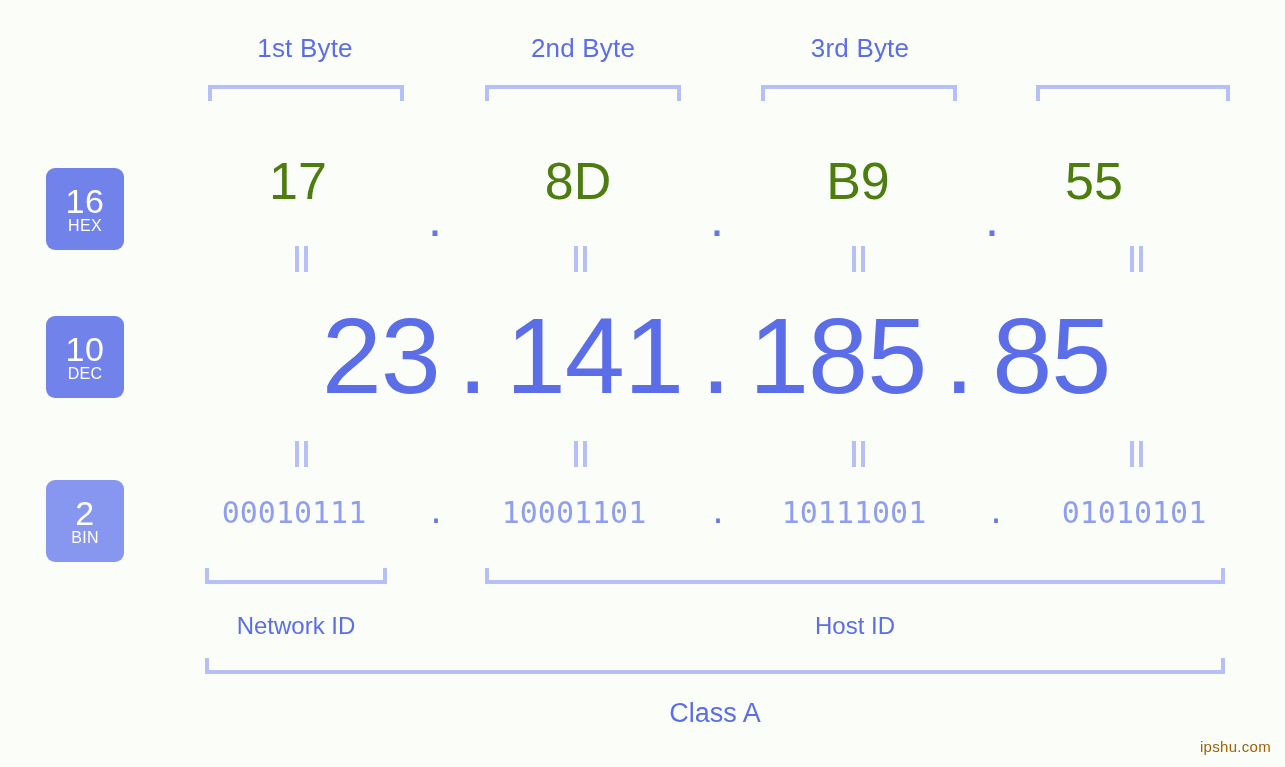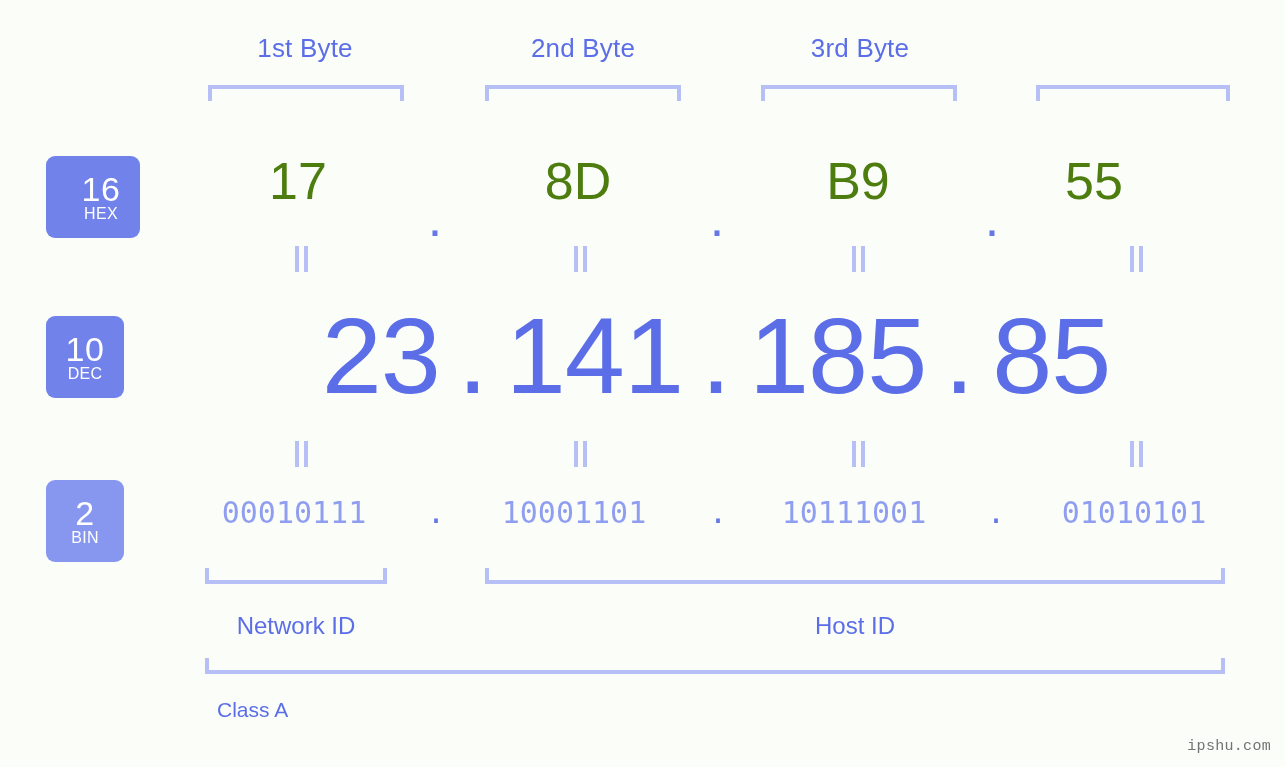--- a/index.html
+++ b/index.html
@@ -178,54 +178,54 @@
   .id-label {
     position: absolute;
     text-align: center;
     font-size: 24px;
     color: #5b6ee8;
     white-space: nowrap;
   }
 
   .class-label {
     position: absolute;
-    left: 217px;
+    left: 205px;
     top: 698px;
     width: 1020px;
-    text-align: left;
-    font-size: 21px;
+    text-align: center;
+    font-size: 27px;
     color: #5b6ee8;
     white-space: nowrap;
   }
 
   .watermark {
     position: absolute;
     right: 14px;
     bottom: 12px;
-    font-family: Liberation Mono, monospace;
+    font-family: Liberation Sans, sans-serif;
     font-size: 15px;
-    color: #737373;
+    color: #a16207;
     letter-spacing: 0.3px;
   }
 </style>
 </head>
 <body>
 
 <div class="stage">
 
   <div class="byte-label" style="left:207px;">1st Byte</div>
   <div class="byte-label" style="left:485px;">2nd Byte</div>
   <div class="byte-label" style="left:762px;">3rd Byte</div>
 
   <div class="bracket-top" style="left:208px; width:196px;"></div>
   <div class="bracket-top" style="left:485px; width:196px;"></div>
   <div class="bracket-top" style="left:761px; width:196px;"></div>
   <div class="bracket-top" style="left:1036px; width:194px;"></div>
 
-  <div class="badge" style="top:156px;padding-left:16px;">
+  <div class="badge" style="top:168px;">
     <div class="badge-num">16</div>
     <div class="badge-name">HEX</div>
   </div>
   <div class="badge" style="top:316px;">
     <div class="badge-num">10</div>
     <div class="badge-name">DEC</div>
   </div>
   <div class="badge bin" style="top:480px;">
     <div class="badge-num">2</div>
     <div class="badge-name">BIN</div>

